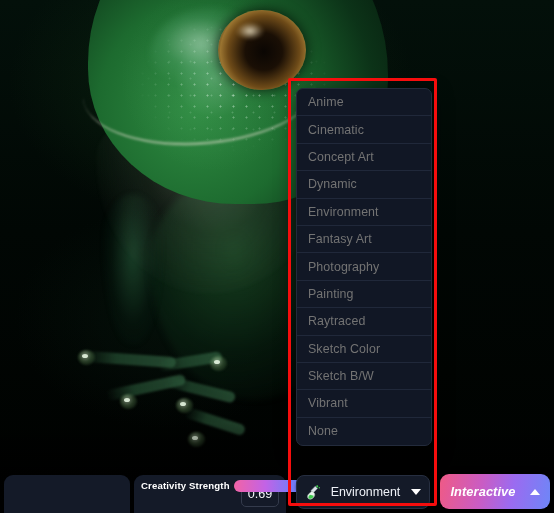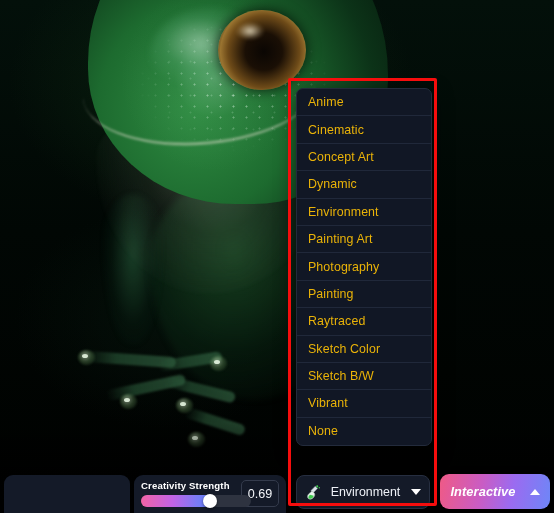--- a/index.html
+++ b/index.html
@@ -164,21 +164,21 @@
     border: 1px solid #232b3c;
     border-radius: 7px;
     overflow: hidden;
     box-shadow: 0 6px 20px rgba(0,0,0,0.55);
   }
   .dropdown-item {
     height: 27.4px;
     display: flex;
     align-items: center;
     padding: 0 0 0 11px;
-    color: #eab308;
+    color: #737373;
     font-size: 12.4px;
     letter-spacing: 0.1px;
     border-bottom: 1px solid #20283a;
     box-sizing: border-box;
     cursor: pointer;
     white-space: nowrap;
   }
   .dropdown-item:last-child { border-bottom: none; }
 
   
@@ -214,21 +214,20 @@
     width: 152px; height: 38px;
     background: #141a28;
     border-radius: 9px 9px 0 0;
     display: flex;
     align-items: flex-start;
     padding: 5px 7px 0 7px;
     box-sizing: border-box;
   }
   .creativity-left {
     display: flex;
-    flex-direction: column;
     gap: 4px;
     flex: 1;
     min-width: 0;
   }
   .creativity-label {
     color: #ffffff;
     font-size: 9.6px;
     font-weight: bold;
     letter-spacing: 0.15px;
     white-space: nowrap;
@@ -376,21 +375,21 @@
 
     <div class="photo-bottom-fade"></div>
   </div>
 
   <div class="dropdown-panel">
     <div class="dropdown-item">Anime</div>
     <div class="dropdown-item">Cinematic</div>
     <div class="dropdown-item">Concept Art</div>
     <div class="dropdown-item">Dynamic</div>
     <div class="dropdown-item">Environment</div>
-    <div class="dropdown-item">Painting Art</div>
+    <div class="dropdown-item">Fantasy Art</div>
     <div class="dropdown-item">Photography</div>
     <div class="dropdown-item">Painting</div>
     <div class="dropdown-item">Raytraced</div>
     <div class="dropdown-item">Sketch Color</div>
     <div class="dropdown-item">Sketch B/W</div>
     <div class="dropdown-item">Vibrant</div>
     <div class="dropdown-item">None</div>
   </div>
 
   <div class="bottom-bar">

